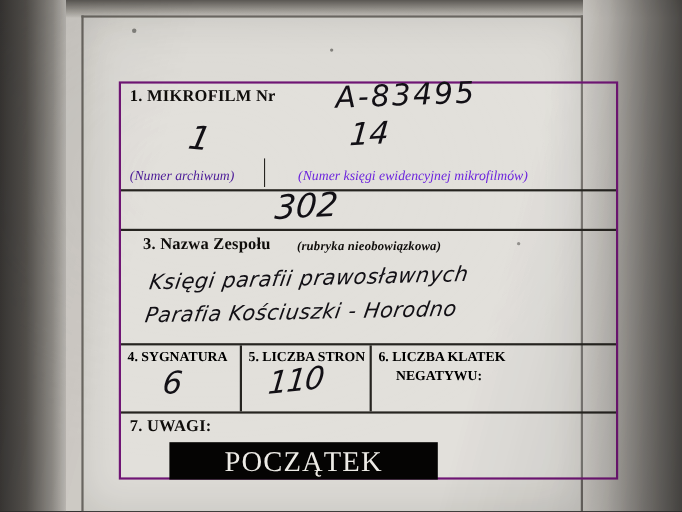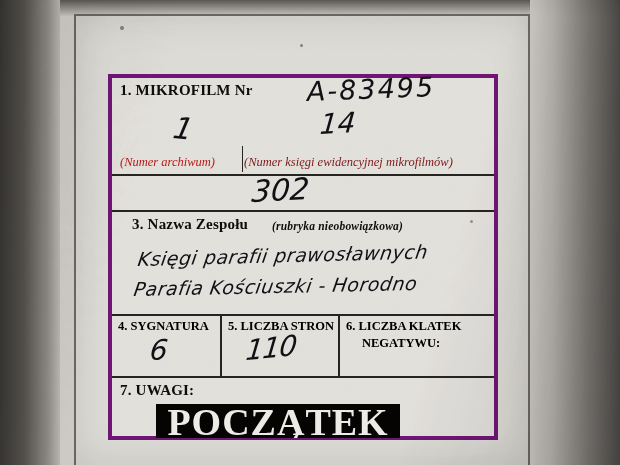--- a/index.html
+++ b/index.html
@@ -68,22 +68,22 @@
     border-left: 2px solid #6a6762;
     border-right: 2px solid #6a6762;
     border-top: 2px solid #6a6762;
     box-sizing: border-box;
   }
   
   .form {
     position: absolute;
     left: 108px;
     top: 74px;
-    width: 390px;
-    border: 4px solid #701a75;
+    width: 454px;
+    border: 2px solid #701a75;
     box-sizing: border-box;
     background: rgba(255,255,255,0.12);
   }
   .row {
     border-bottom: 2px solid #2a2825;
     position: relative;
     box-sizing: border-box;
   }
   .row:last-child { border-bottom: none; }
   .r1 { height: 98px; }
@@ -135,29 +135,29 @@
     width: 1px;
     height: 26px;
     background: #2a2825;
   }
   .r1-sub-left {
     position: absolute;
     left: 8px; bottom: 4px;
     font-family: "Liberation Serif", serif;
     font-style: italic;
     font-size: 12.5px;
-    color: #b91c1c;
+    color: #4c1d95;
   }
   .r1-sub-right {
     position: absolute;
-    left: 132px; bottom: 4px;
+    left: 161px; bottom: 4px;
     font-family: "Liberation Serif", serif;
     font-style: italic;
     font-size: 12.5px;
-    color: #7f1d1d;
+    color: #6d28d9;
     text-align: right;
   }
   
   .r2-lbl { position: absolute; left: 8px; top: 6px; }
   .r2-val {
     position: absolute;
     left: 140px; top: -2px;
     font-size: 30px;
     transform: rotate(-3deg) skewX(-8deg);
   }
@@ -208,22 +208,22 @@
   .r5-lbl { position: absolute; left: 8px; top: 4px; }
   .poczatek {
     position: absolute;
     left: 44px;
     top: 26px;
     width: 244px;
     height: 34px;
     background: #0b0a09;
     color: #e8e6e1;
     font-family: "Liberation Serif", serif;
-    font-weight: bold;
-    font-size: 38px;
+    font-weight: normal;
+    font-size: 26px;
     letter-spacing: 1px;
     text-align: center;
     line-height: 36px;
     overflow: hidden;
   }
   .speck {
     position: absolute;
     background: #3c3a37;
     border-radius: 50%;
     opacity: .55;

